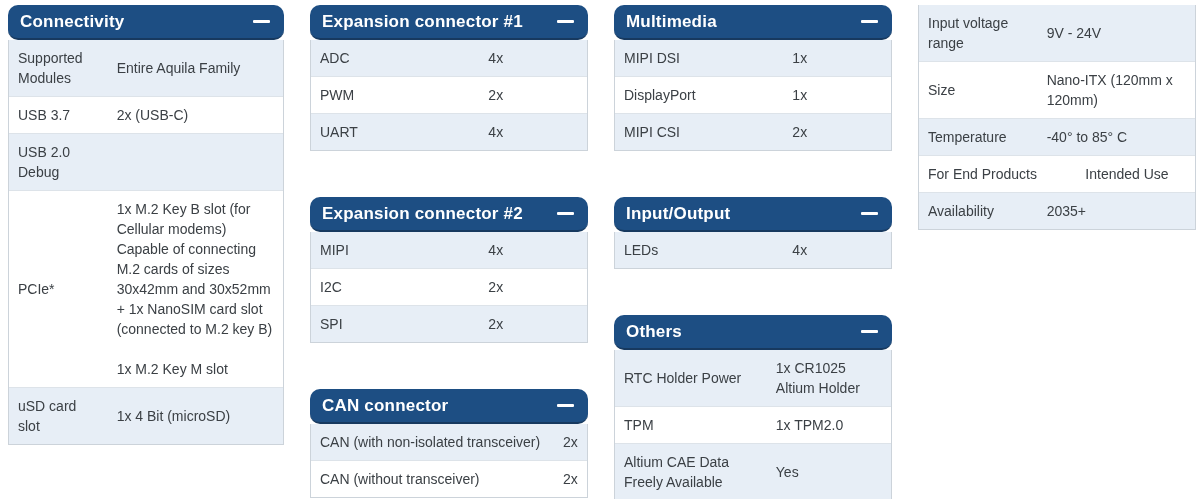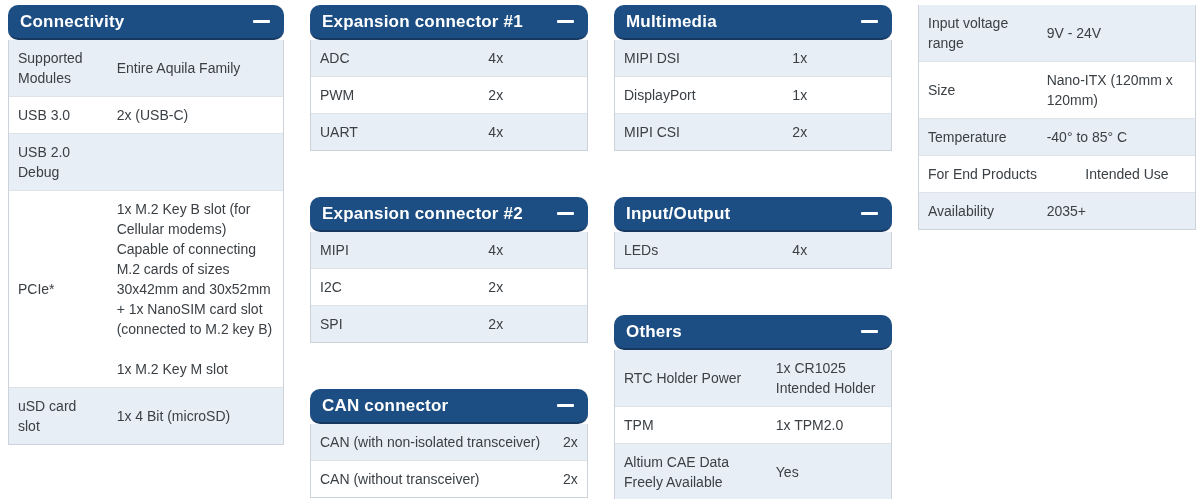--- a/index.html
+++ b/index.html
@@ -88,21 +88,21 @@
       <header class="panel-header">
         <span class="panel-title">Connectivity</span>
         <span class="minus"></span>
       </header>
       <div class="panel-body">
         <div class="row">
           <div class="cell label">Supported Modules</div>
           <div class="cell value">Entire Aquila Family</div>
         </div>
         <div class="row">
-          <div class="cell label">USB 3.0</div>
+          <div class="cell label">USB 3.7</div>
           <div class="cell value">2x (USB-C)</div>
         </div>
         <div class="row">
           <div class="cell label">USB 2.0 Debug</div>
         </div>
         <div class="row">
           <div class="cell label">PCIe*</div>
           <div class="cell value">1x M.2 Key B slot (for Cellular modems)
 Capable of connecting M.2 cards of sizes 30x42mm and 30x52mm
 + 1x NanoSIM card slot (connected to M.2 key B)
@@ -214,21 +214,21 @@
     </section>
 
     <section class="panel t-others">
       <header class="panel-header">
         <span class="panel-title">Others</span>
         <span class="minus"></span>
       </header>
       <div class="panel-body">
         <div class="row">
           <div class="cell label">RTC Holder Power</div>
-          <div class="cell value">1x CR1025 Intended Holder</div>
+          <div class="cell value">1x CR1025 Altium Holder</div>
         </div>
         <div class="row">
           <div class="cell label">TPM</div>
           <div class="cell value">1x TPM2.0</div>
         </div>
         <div class="row">
           <div class="cell label">Altium CAE Data Freely Available</div>
           <div class="cell value">Yes</div>
         </div>
       </div>

